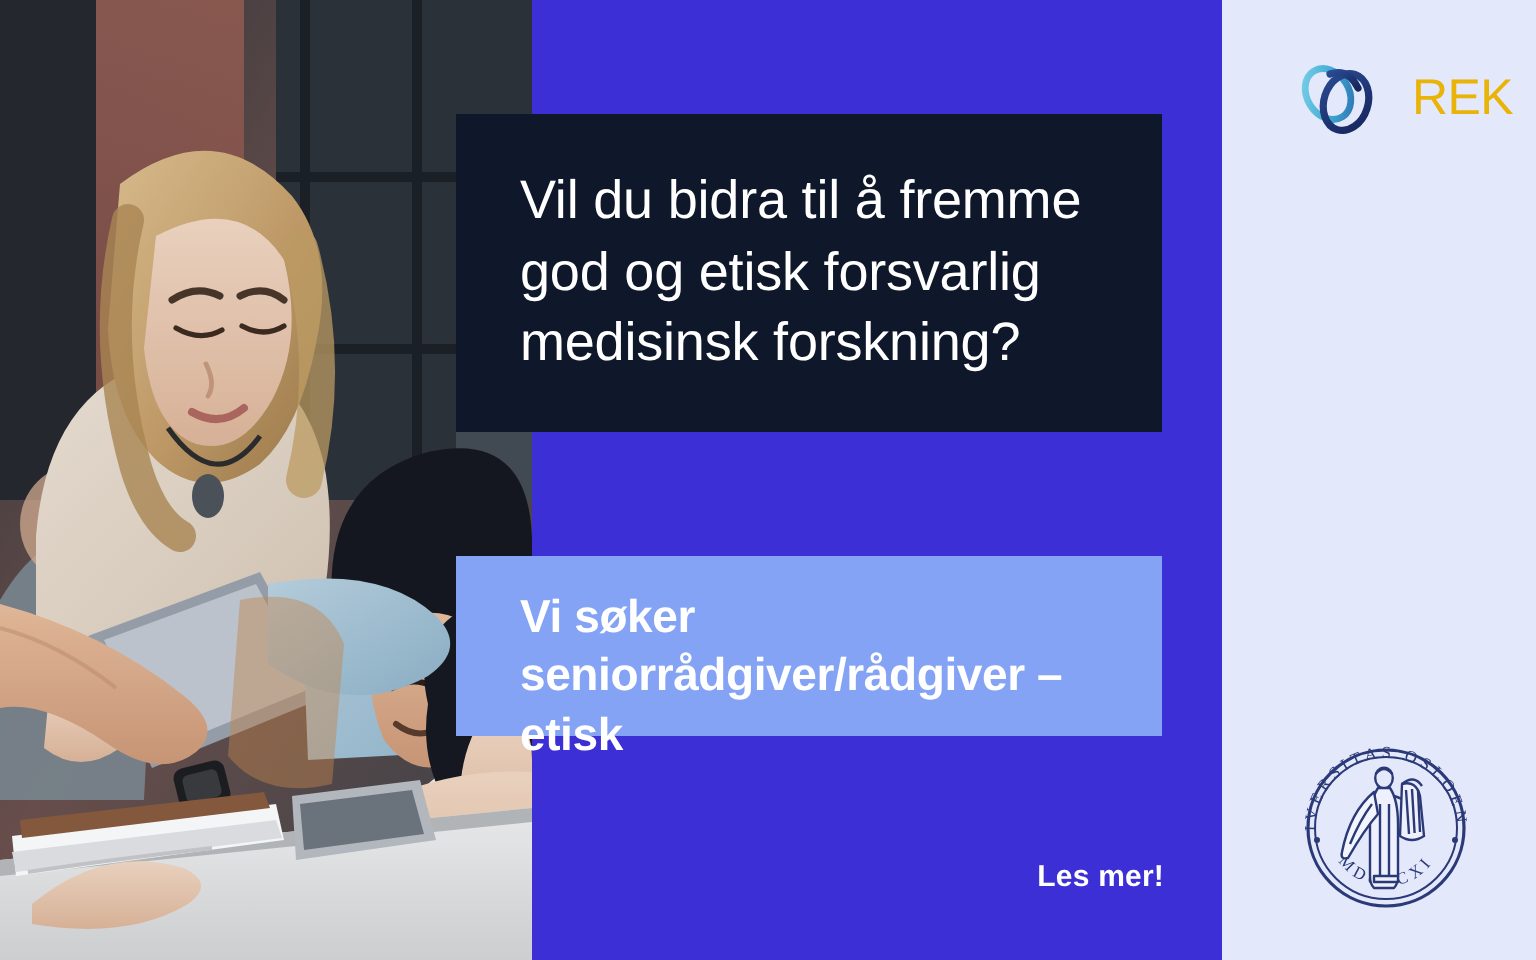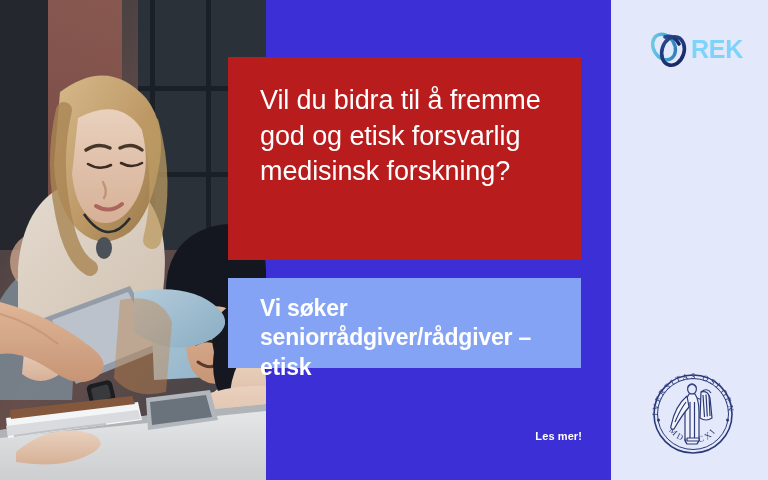--- a/index.html
+++ b/index.html
@@ -58,44 +58,44 @@
     left: 648px;
     top: 26px;
     width: 92px;
     height: 46px;
     display: flex;
     align-items: center;
   }
   .rek-mark { flex: 0 0 auto; }
   .rek-word {
     font-size: 25px;
-    font-weight: bold;
-    color: #7dd3fc;
+    font-weight: normal;
+    color: #eab308;
     letter-spacing: -0.3px;
-    margin-left: 1px;
+    margin-left: 16px;
     line-height: 1;
   }
 
   
   .uio-seal {
     position: absolute;
     left: 645px;
     top: 366px;
     width: 96px;
     height: 96px;
   }
 
   
   .headline-box {
     position: absolute;
     left: 228px;
     top: 57px;
     width: 353px;
-    height: 203px;
-    background: #b91c1c;
+    height: 159px;
+    background: #0f172a;
     box-sizing: border-box;
     padding: 26px 28px 16px 32px;
   }
   .headline-text {
     color: #ffffff;
     font-size: 27px;
     font-weight: normal;
     line-height: 1.32;
     letter-spacing: -0.1px;
     margin: 0;
@@ -122,21 +122,21 @@
   }
 
   
   .cta {
     position: absolute;
     left: 462px;
     top: 430px;
     width: 120px;
     text-align: right;
     color: #ffffff;
-    font-size: 11px;
+    font-size: 15px;
     font-weight: bold;
     letter-spacing: 0.1px;
     cursor: pointer;
   }
 </style>
 </head>
 <body>
 
 <div class="banner">
 

